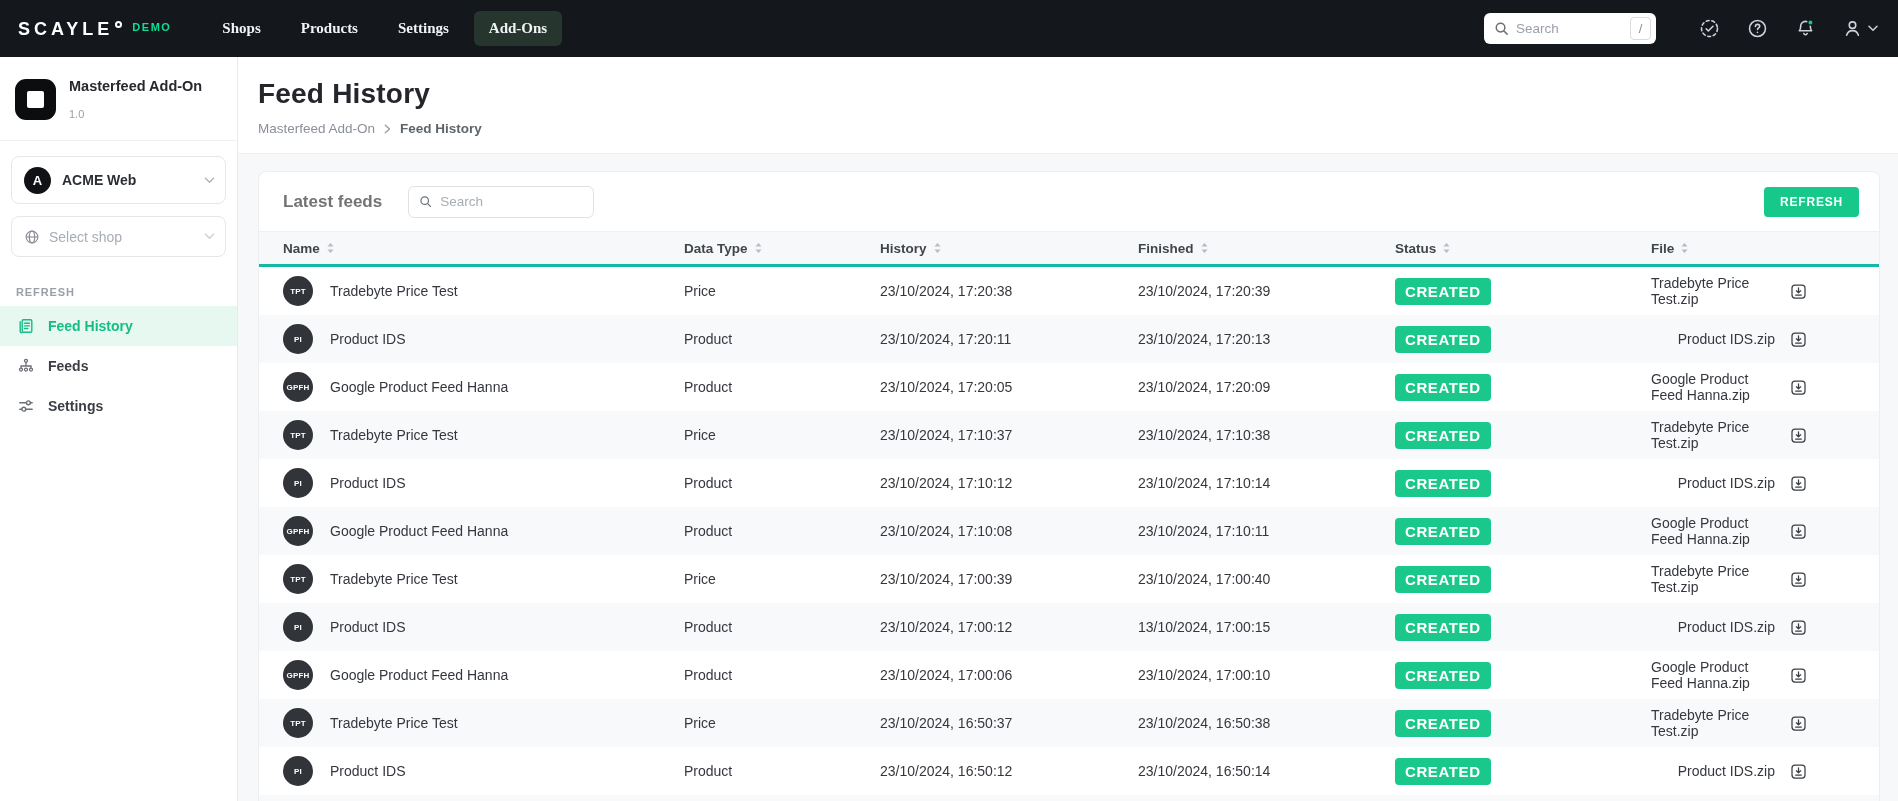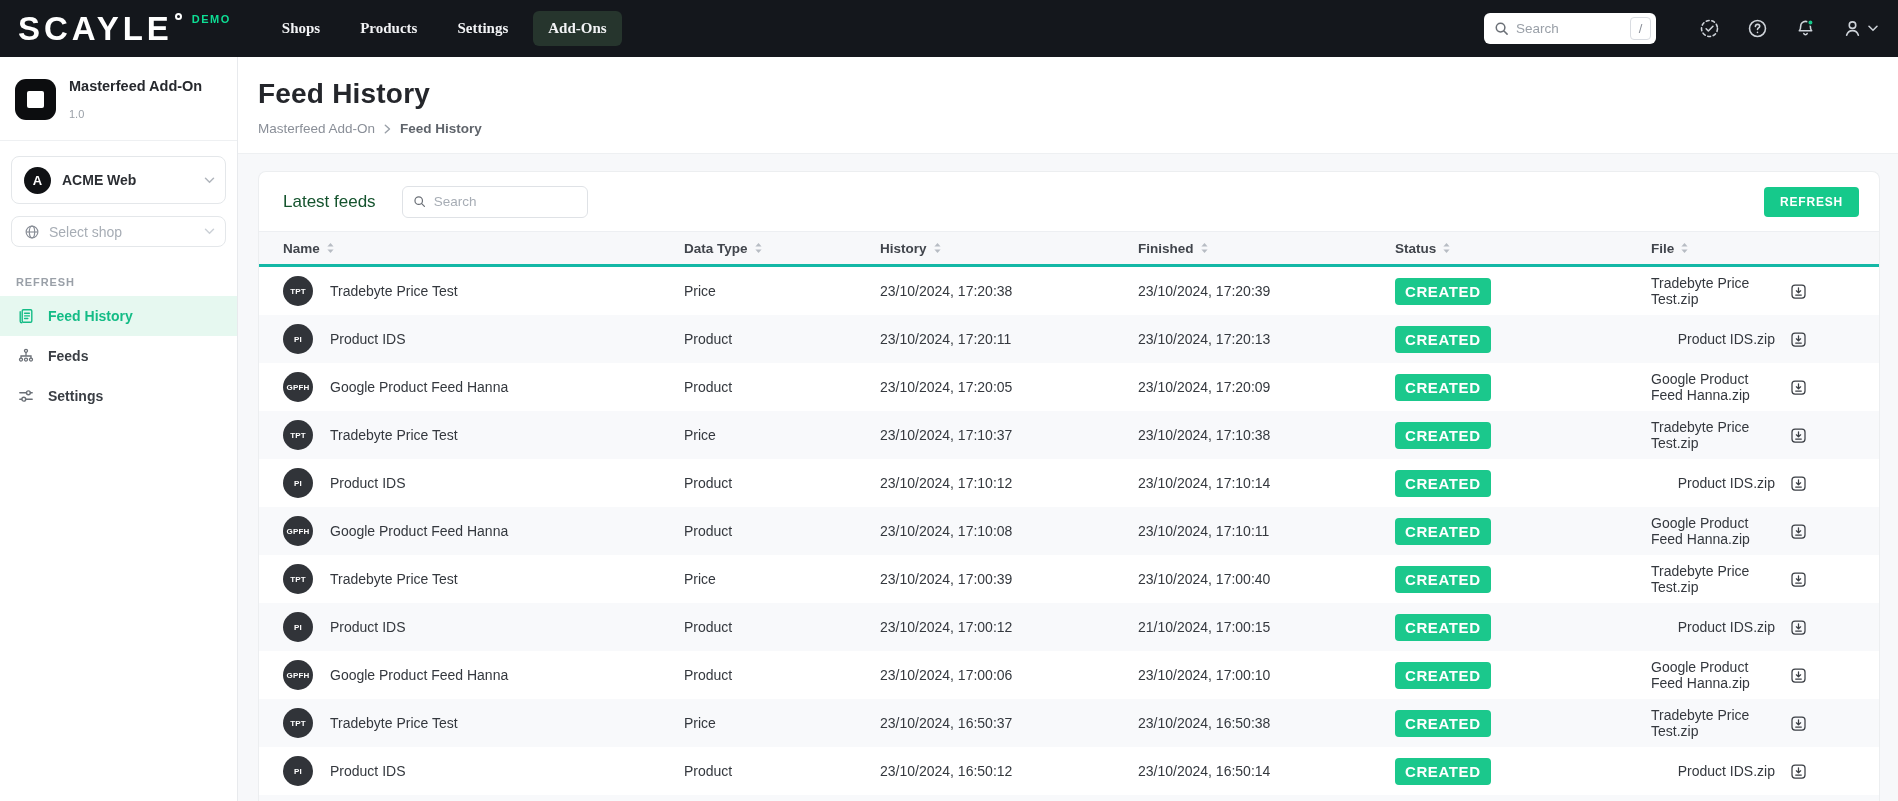--- a/index.html
+++ b/index.html
@@ -4,21 +4,21 @@
 <style>
   * { margin:0; padding:0; box-sizing:border-box; }
   html,body { width:1898px; height:801px; overflow:hidden; }
   body { font-family:"Liberation Sans","DejaVu Sans",sans-serif; background:#f7f8fa; color:#34383e; }
   .app { width:1898px; height:801px; display:flex; flex-direction:column; overflow:hidden; }
 
   
   .topbar { height:57px; flex:0 0 57px; background:var(--topbar-bg,#14171C); display:flex; align-items:center; justify-content:space-between; padding:0 20px 0 18px; }
   .topbar-left { display:flex; align-items:center; }
   .logo { display:flex; align-items:flex-start; cursor:pointer; margin-right:36px; }
-  .logo-text { color:#fff; font-size:33px; font-weight:800; letter-spacing:4px; line-height:1; }
+  .logo-text { color:#fff; font-size:18px; font-weight:800; letter-spacing:4px; line-height:1; }
   .logo-dot { width:7px; height:7px; border:2px solid #fff; border-radius:50%; margin:1px 0 0 2px; display:inline-block; }
   .logo-demo { color:var(--demo-green,#0EDD94); font-size:11px; font-weight:800; letter-spacing:1.5px; margin:1px 0 0 10px; }
   .topnav { display:flex; align-items:center; gap:10px;font-family:Liberation Serif, serif; }
   .topnav-item { color:#f2f3f5; font-size:15px; font-weight:700; padding:9px 15px; border-radius:6px; cursor:pointer; white-space:nowrap; }
   .topnav-item.active { background:var(--active-nav-bg,#26352D); }
 
   .topbar-right { display:flex; align-items:center; gap:26px; }
   .gsearch { width:172px; height:31px; background:#fff; border-radius:6px; display:flex; align-items:center; padding:0 5px 0 10px; margin-right:16px; }
   .gsearch svg { flex:0 0 auto; }
   .gsearch input { border:none; outline:none; width:100%; font-size:13.5px; color:#34383e; margin-left:7px; font-family:inherit; }
@@ -33,21 +33,21 @@
   
   .sidebar { width:238px; flex:0 0 238px; background:#fff; border-right:1px solid #e8eaed; display:flex; flex-direction:column; }
   .app-head { display:flex; align-items:center; gap:13px; padding:21px 16px 20px 15px; }
   .app-logo { width:41px; height:41px; background:#0c0d0f; border-radius:11px; display:flex; align-items:center; justify-content:center; }
   .app-logo-inner { width:17px; height:17px; background:#fff; border-radius:2px; }
   .app-name { font-size:14.5px; font-weight:700; color:#26282d; }
   .app-version { font-size:11px; color:#9aa0a8; margin-top:14px; }
   .sb-divider { height:1px; background:#eef0f2; }
   .selector { margin:15px 11px 0 11px; border:1px solid #e4e7ea; border-radius:8px; display:flex; align-items:center; padding:0 10px 0 12px; cursor:pointer; background:#fff; }
   .selector.company { height:48px; }
-  .selector.shop { height:31px; margin-top:12px; }
+  .selector.shop { height:41px; margin-top:12px; }
   .company-logo { width:27px; height:27px; border-radius:50%; background:#101215; color:#fff; font-size:13px; font-weight:800; display:flex; align-items:center; justify-content:center; margin-right:11px; }
   .selector-label { font-size:14px; font-weight:600; color:#2b2e33; flex:1; }
   .selector-placeholder { font-size:14px; color:#a7adb5; flex:1; }
   .shop .icon-globe { margin-right:9px; color:#8a8f98; display:flex; }
   .chev { color:#b0b5bc; display:flex; }
   .section-label { margin:29px 0 8px 16px; font-size:11px; font-weight:700; letter-spacing:.9px; color:#9aa0a8; }
   .sb-item { height:40px; display:flex; align-items:center; gap:13px; padding-left:17px; font-size:14px; font-weight:600; color:#3a3e44; cursor:pointer; }
   .sb-item .sb-ico { display:flex; color:#6b7077; }
   .sb-item.active { background:var(--sidebar-active-bg,#E6F8F0); color:var(--sidebar-active-text,#14BC86); }
   .sb-item.active .sb-ico { color:var(--sidebar-active-text,#14BC86); }
@@ -55,21 +55,21 @@
   
   .main { flex:1; display:flex; flex-direction:column; overflow:hidden; }
   .page-header { background:#fff; border-bottom:1px solid #eef0f2; padding:21px 0 17px 20px; }
   .page-title { font-size:28px; font-weight:800; color:#24262b; letter-spacing:.2px; }
   .breadcrumb { margin-top:11px; display:flex; align-items:center; gap:9px; font-size:13.5px; }
   .crumb { color:#8a8f98; }
   .crumb.current { color:#5f646b; font-weight:700; }
   .content { flex:1; padding:17px 18px 0 20px; overflow:hidden; }
   .card { background:#fff; border:1px solid #eceef0; border-bottom:none; border-radius:8px 8px 0 0; height:100%; display:flex; flex-direction:column; overflow:hidden; }
   .card-header { height:60px; flex:0 0 60px; display:flex; align-items:center; padding:0 20px 0 24px; border-bottom:1px solid #edeff2; }
-  .card-title { font-size:17px; font-weight:400; color:#14532d; margin-right:26px; }
+  .card-title { font-size:17px; font-weight:700; color:#737373; margin-right:26px; }
   .csearch { width:186px; height:32px; border:1px solid #dfe2e6; border-radius:6px; display:flex; align-items:center; padding:0 10px; background:#fff; }
   .csearch input { border:none; outline:none; width:100%; font-size:13.5px; color:#34383e; margin-left:8px; font-family:inherit; }
   .csearch input::placeholder { color:#a7adb5; }
   .refresh-btn { margin-left:auto; background:var(--accent,#16C98B); color:#fff; border:none; border-radius:4px; height:30px; padding:0 16px; font-size:12px; font-weight:800; letter-spacing:.8px; cursor:pointer; font-family:inherit; }
 
   .grid-cols { display:grid; grid-template-columns:401px 196px 258px 257px 256px 1fr; padding-left:24px; align-items:center; }
   .thead { height:35px; flex:0 0 35px; background:#f7f8fa; border-bottom:3px solid #14b8a6; }
   .th { display:flex; align-items:center; gap:6px; font-size:13.5px; font-weight:700; color:#41454c; cursor:pointer; }
   .tbody { flex:0 0 auto; }
   .trow { height:48px; background:#fff; }
@@ -432,21 +432,21 @@
     </div>
   </div>
 
   <div class="trow grid-cols alt">
     <div class="cell c-name">
       <span class="avatar">PI</span>
       <span class="feed-name">Product IDS</span>
     </div>
     <div class="cell c-type">Product</div>
     <div class="cell c-started">23/10/2024, 17:00:12</div>
-    <div class="cell c-finished">21/10/2024, 17:00:15</div>
+    <div class="cell c-finished">13/10/2024, 17:00:15</div>
     <div class="cell c-status"><span class="badge">CREATED</span></div>
     <div class="cell c-file">
       <span class="file-name">Product IDS.zip</span>
       <span class="dl-btn">
         <svg width="17" height="17" viewBox="0 0 17 17" fill="none" stroke="#3a3e44" stroke-width="1.25" stroke-linecap="round" stroke-linejoin="round">
                       <rect x="2" y="2" width="13" height="13" rx="3"></rect>
                       <path d="M8.5 4.8v4.8M6.4 7.8l2.1 2.1 2.1-2.1M5.7 12.1h5.6"></path>
                     </svg>
       </span>
     </div>

